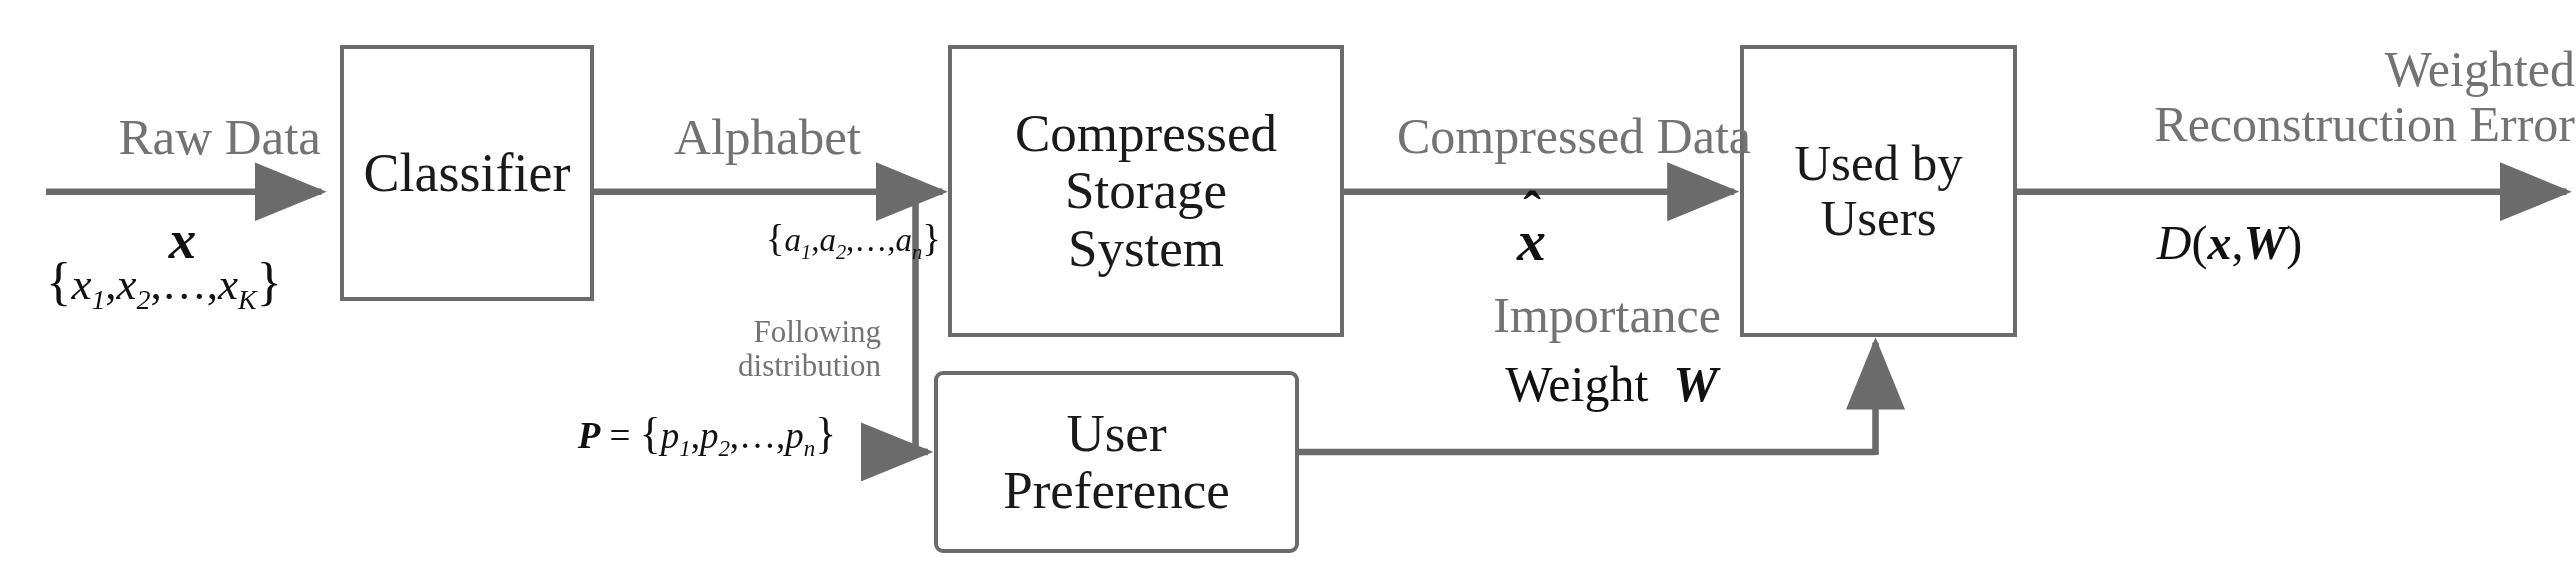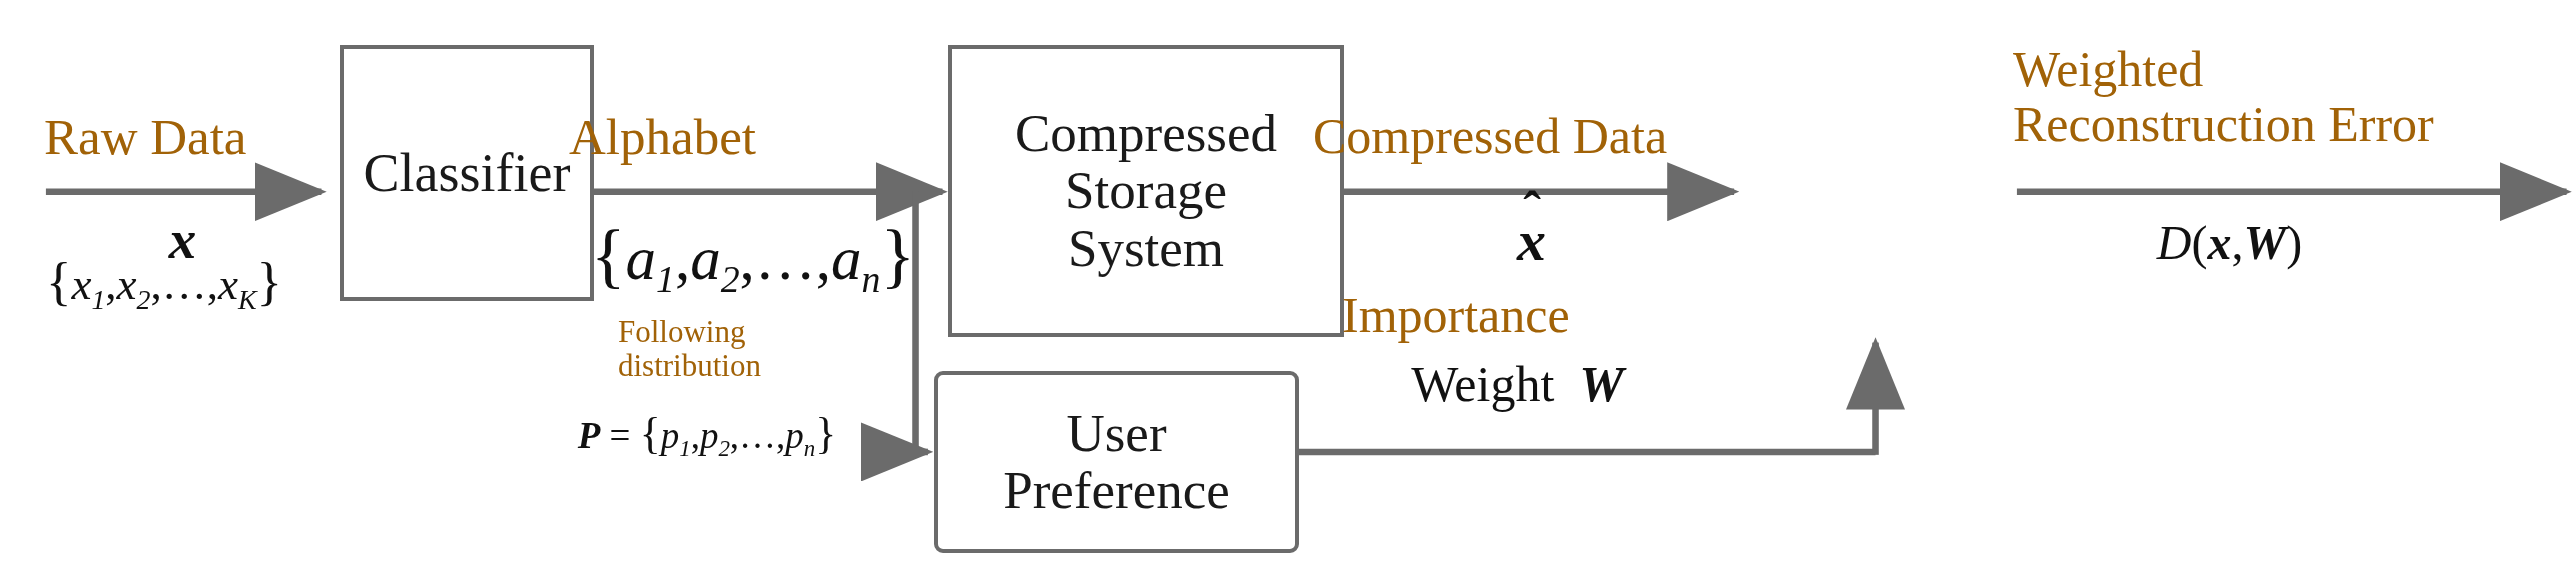--- a/index.html
+++ b/index.html
@@ -34,23 +34,23 @@
     box-sizing: border-box;
   }
   .node-label {
     text-align: center;
     line-height: 1.08;
     color: #1a1a1a;
     white-space: pre-line;
   }
   .free-label {
     position: absolute;
-    text-align: left;
+    text-align: right;
     line-height: 1.1;
-    color: #a16207;
+    color: #737373;
     white-space: pre-line;
     font-family: Liberation Serif, serif;
   }
   .math {
     position: absolute;
     text-align: center;
     color: #111111;
     line-height: 1.0;
     white-space: nowrap;
   }
@@ -126,20 +126,24 @@
     <div class="node-label" style="font-size:53px;">Compressed
 Storage
 System</div>
   </div>
 
   <div class="node-box" style="left:934px; top:371px; width:365px; height:182px;border-radius:9px;">
     <div class="node-label" style="font-size:53px;">User
 Preference</div>
   </div>
 
+  <div class="node-box" style="left:1740px; top:45px; width:277px; height:292px;">
+    <div class="node-label" style="font-size:51px;">Used by
+Users</div>
+  </div>
 
   <div class="free-label" style="left:44px; top:109px; width:277px; font-size:51px;">Raw Data</div>
 
   <div class="free-label" style="left:569px; top:109px; width:292px; font-size:51px;">Alphabet</div>
 
   <div class="free-label" style="left:618px; top:315px; width:263px; font-size:31px;">Following
 distribution</div>
 
   <div class="free-label" style="left:1313px; top:109px; width:438px; font-size:50px;">Compressed Data</div>
 
@@ -149,33 +153,33 @@
 Reconstruction Error</div>
 
   <div class="math" style="left:44px; top:212px; width:277px; font-size:55px;">
     <span class="mbi">x</span>
   </div>
 
   <div class="math" style="left:0px; top:255px; width:328px; font-size:45px;">
     <span class="brace">{</span><span class="mi">x</span><span class="sub">1</span><span>,</span><span class="mi">x</span><span class="sub">2</span><span>,…,</span><span class="mi">x</span><span class="sub">K</span><span class="brace">}</span>
   </div>
 
-  <div class="math" style="left:591px; top:219px; width:321px; font-size:61px;text-align:right;">
+  <div class="math" style="left:620px; top:219px; width:321px; font-size:33px;text-align:right;">
     <span class="brace">{</span><span class="mi">a</span><span class="sub">1</span><span>,</span><span class="mi">a</span><span class="sub">2</span><span>,…,</span><span class="mi">a</span><span class="sub">n</span><span class="brace">}</span>
   </div>
 
   <div class="math" style="left:481px; top:412px; width:452px; font-size:37px;">
     <span class="mbi">P</span><span>&nbsp;</span><span>=</span><span>&nbsp;</span><span class="brace">{</span><span class="mi">p</span><span class="sub">1</span><span>,</span><span class="mi">p</span><span class="sub">2</span><span>,…,</span><span class="mi">p</span><span class="sub">n</span><span class="brace">}</span>
   </div>
 
   <div class="math" style="left:1364px; top:212px; width:335px; font-size:58px;">
     <span class="hat-wrap mbi"><span class="hat-mark">ˆ</span><span>x</span></span>
   </div>
 
-  <div class="math" style="left:1328px; top:359px; width:379px; font-size:50px;">
+  <div class="math" style="left:1422px; top:359px; width:379px; font-size:50px;">
     <span>Weight</span><span>&nbsp;&nbsp;</span><span class="mbi">W</span>
   </div>
 
   <div class="math" style="left:1974px; top:219px; width:511px; font-size:48px;">
     <span class="mi">D</span><span>(</span><span class="mbi">x</span><span>,</span><span class="mbi">W</span><span>)</span>
   </div>
 
 </div>
 
 

